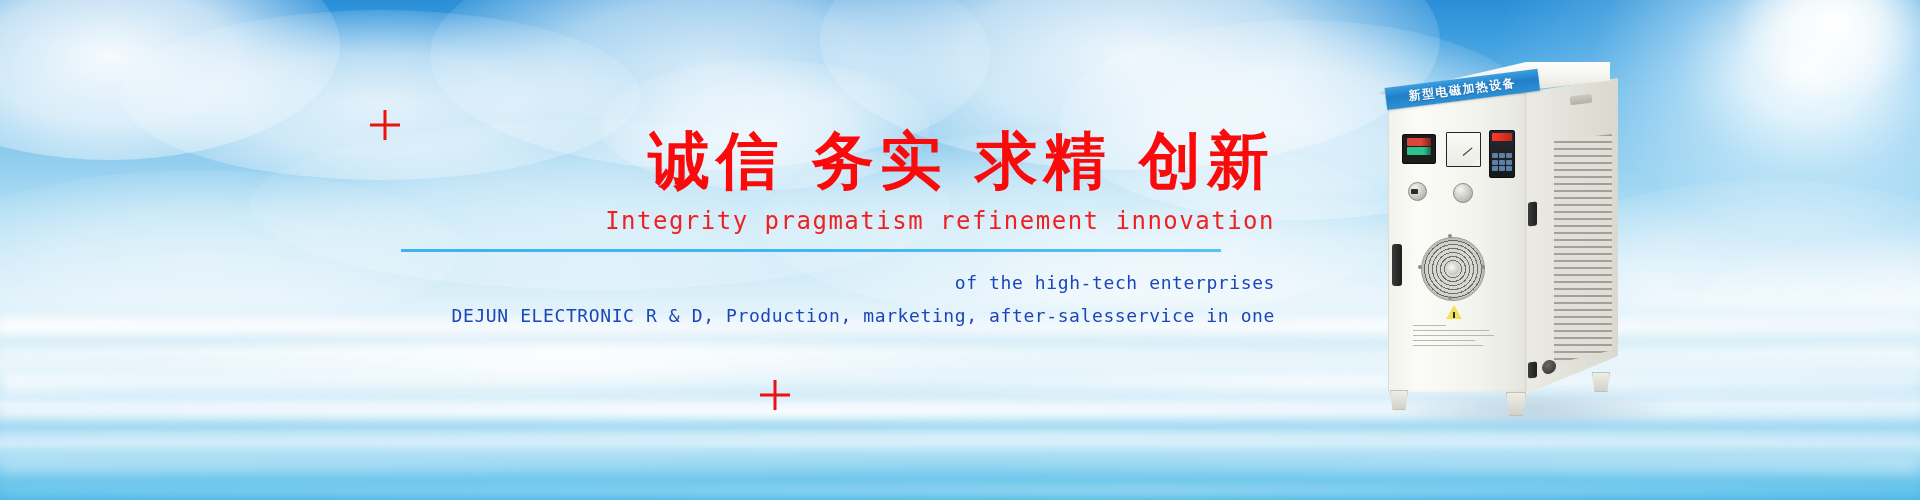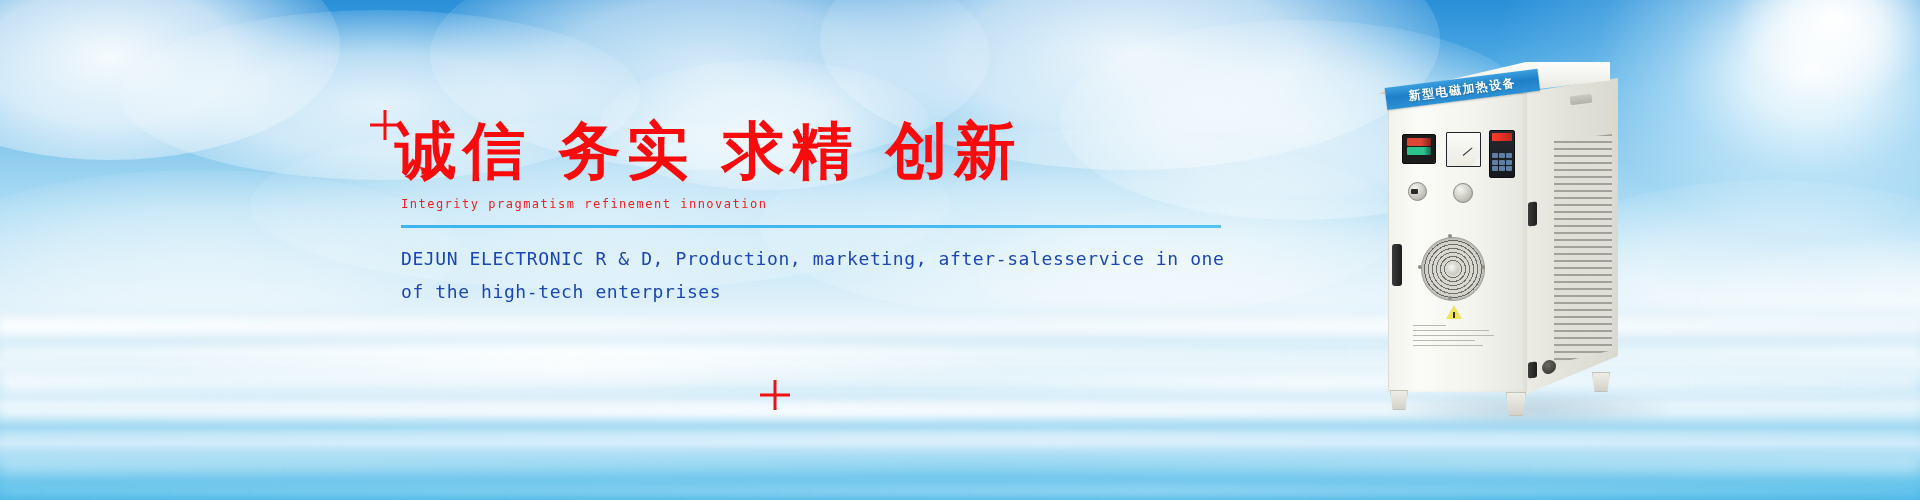--- a/index.html
+++ b/index.html
@@ -114,38 +114,39 @@
     left: 120px; top: 330px; width: 900px; height: 70px;
     background: radial-gradient(ellipse at 50% 50%, rgba(255,255,255,.9), rgba(255,255,255,0) 72%);
     filter: blur(8px);
     pointer-events: none;
   }
 
   
   .copy {
     position: absolute;
     left: 395px;
-    top: 118px;
+    top: 128px;
     width: 880px;
+    text-align: right;
   }
   .headline-cn {
     margin: 0;
     color: #fa0a0a;
     font-family: "DejaVu Sans", "Liberation Sans", sans-serif;
     font-size: 62px;
     font-weight: 700;
     letter-spacing: 6px;
     line-height: 1.05;
     white-space: nowrap;
   }
   .headline-en {
     margin: 14px 0 0 6px;
     color: #f02020;
     font-family: "DejaVu Sans Mono", "Liberation Mono", monospace;
-    font-size: 12px;
+    font-size: 24px;
     letter-spacing: 1.5px;
     white-space: nowrap;
   }
   .divider {
     margin: 14px 0 0 6px;
     width: 820px;
     height: 3px;
     background: linear-gradient(to right, #3cb4ef 0%, #42b8f0 55%, #55c3f4 100%);
   }
   .tagline-cn {
@@ -492,22 +493,22 @@
   <div class="sea-streak ss7"></div>
 
   <div class="plus plus-a"></div>
   <div class="plus plus-b"></div>
 
   <div class="copy">
     <h1 class="headline-cn">诚信 务实 求精 创新</h1>
     <div class="headline-en">Integrity  pragmatism  refinement  innovation</div>
     <div class="divider"></div>
     <div class="tagline-en">
+      <div>of the high-tech enterprises</div>
       <div>DEJUN ELECTRONIC R &amp; D, Production, marketing, after-salesservice in one</div>
-      <div>of the high-tech enterprises</div>
     </div>
   </div>
 
   <div class="machine">
     <div class="m-shadow"></div>
     <div class="m-side"></div>
     <div class="m-vents"></div>
     <div class="m-front"></div>
     <div class="m-top"></div>
     <div class="m-top-edge"></div>

